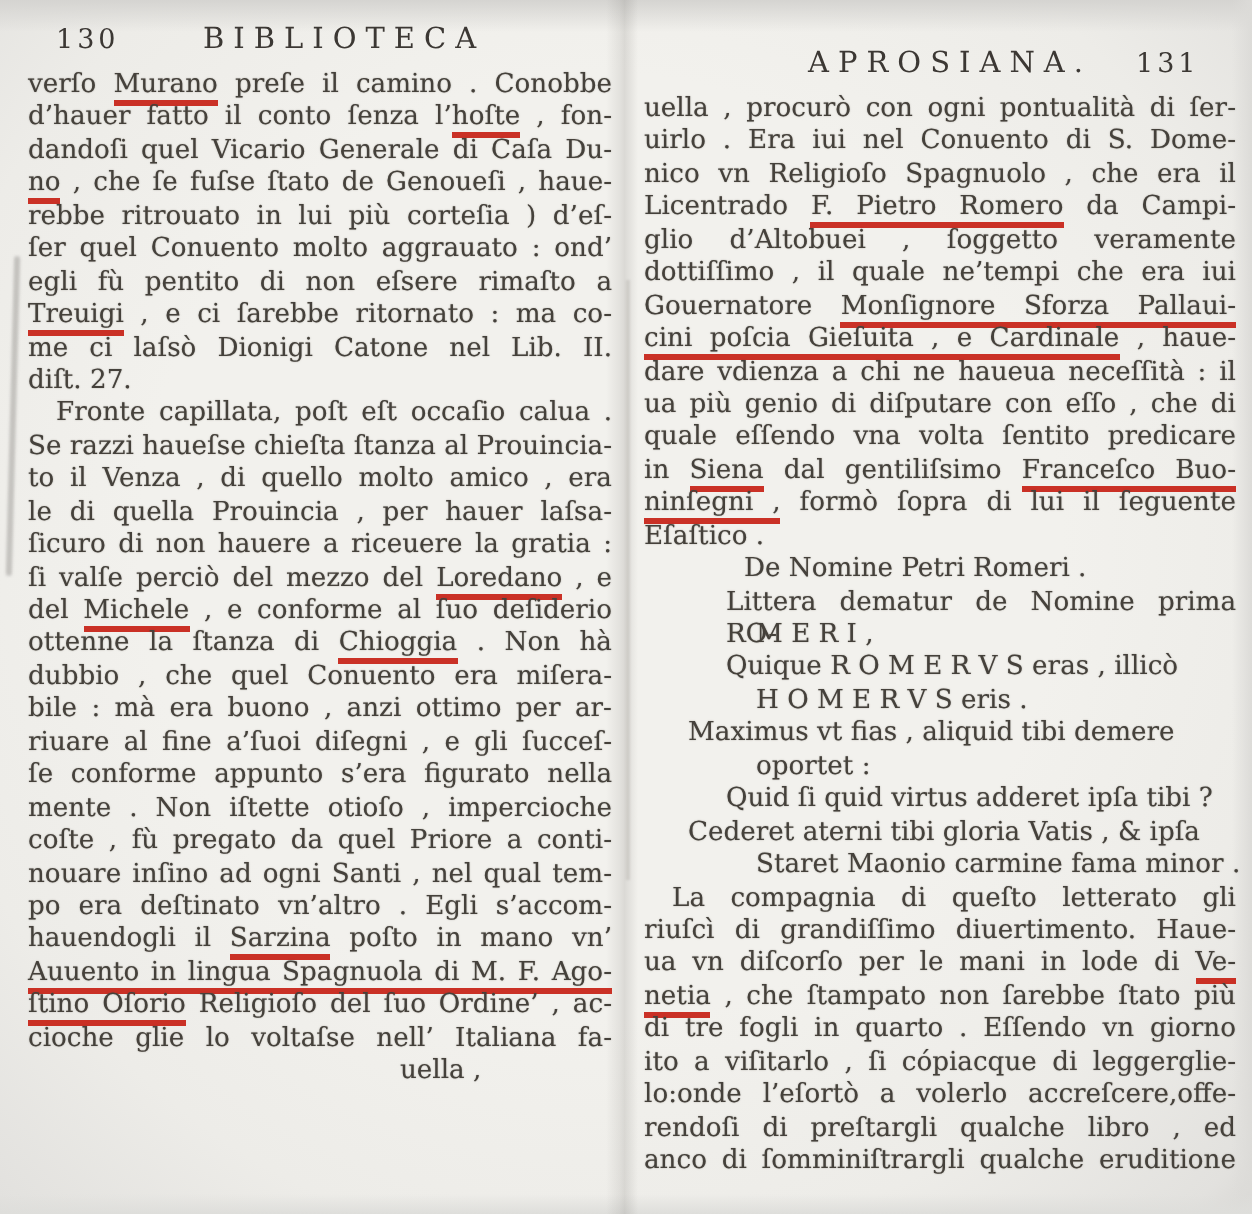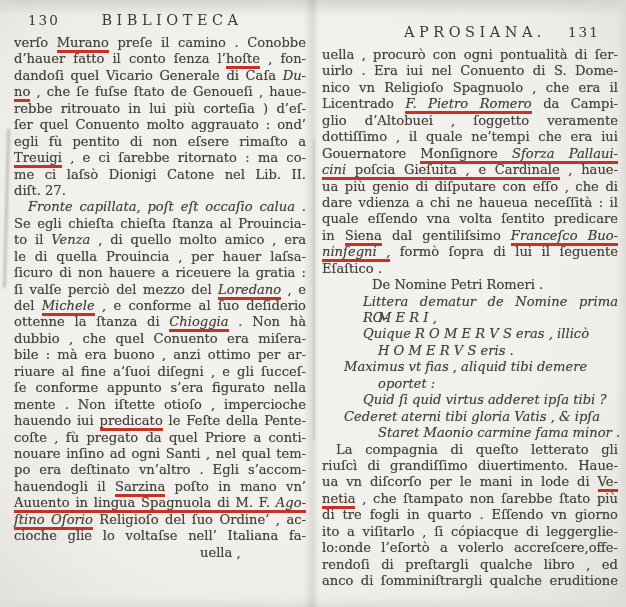--- a/index.html
+++ b/index.html
@@ -39,21 +39,21 @@
   .page.right .hdr .sp-l{width:46px;}
   .page.right .hdr .sp-r{width:46px;padding-right:4px;}
 
   .lines{margin-top:1px;}
   .ln{
     height:16.45px;line-height:16.45px;font-size:13.1px;
     text-shadow:0 0 .7px rgba(80,74,66,.55);
     white-space:nowrap;
   }
   .ln.j{text-align:justify;text-align-last:justify;white-space:normal;}
-  .it{font-style:italic;}
+  .it{}
   .ul{border-bottom:3px solid rgba(199,33,21,.92);}
   .in1{text-indent:14px;}
   .inA{padding-left:22px;}
   .in2{padding-left:41px;}
   .in3{padding-left:56px;}
   .ctr{padding-left:50px;}
   .rt{padding-left:186px;}
   .sig{text-align:center;color:#908c85;letter-spacing:9px;font-size:12px;
     text-shadow:none;margin-top:16px;}
 </style>
@@ -79,33 +79,32 @@
         <div class="ln j"><span>d’hauer fatto il conto ſenza l’</span><span class="ul">hoſte</span><span> , fon-</span></div>
         <div class="ln j"><span>dandoſi quel Vicario Generale di Caſa </span><span class="it">Du-</span></div>
         <div class="ln j"><span class="ul">no</span><span> , che ſe fuſse ſtato de Genoueſi , haue-</span></div>
         <div class="ln j"><span>rebbe ritrouato in lui più corteſia ) d’eſ-</span></div>
         <div class="ln j"><span>ſer quel Conuento molto aggrauato : ond’</span></div>
         <div class="ln j"><span>egli fù pentito di non eſsere rimaſto a</span></div>
         <div class="ln j"><span class="ul">Treuigi</span><span> , e ci ſarebbe ritornato : ma co-</span></div>
         <div class="ln j"><span>me ci laſsò Dionigi Catone nel Lib. II.</span></div>
         <div class="ln"><span>diſt. 27.</span></div>
         <div class="ln in1 j"><span class="it">Fronte capillata, poſt eſt occaſio calua .</span></div>
-        <div class="ln j"><span>Se egli chieſta chieſta ſtanza al Prouincia-</span></div>
+        <div class="ln j"><span>Se razzi haueſse chieſta ſtanza al Prouincia-</span></div>
         <div class="ln j"><span>to il </span><span class="it">Venza</span><span> , di quello molto amico , era</span></div>
         <div class="ln j"><span>le di quella Prouincia , per hauer laſsa-</span></div>
         <div class="ln j"><span>ſicuro di non hauere a riceuere la gratia :</span></div>
         <div class="ln j"><span>ſi valſe perciò del mezzo del </span><span class="it ul">Loredano</span><span> , e</span></div>
         <div class="ln j"><span>del </span><span class="it ul">Michele</span><span> , e conforme al ſuo deſiderio</span></div>
         <div class="ln j"><span>ottenne la ſtanza di </span><span class="it ul">Chioggia</span><span> . Non hà</span></div>
         <div class="ln j"><span>dubbio , che quel Conuento era miſera-</span></div>
         <div class="ln j"><span>bile : mà era buono , anzi ottimo per ar-</span></div>
         <div class="ln j"><span>riuare al fine a’ſuoi diſegni , e gli ſucceſ-</span></div>
         <div class="ln j"><span>ſe conforme appunto s’era figurato nella</span></div>
         <div class="ln j"><span>mente . Non iſtette otioſo , impercioche</span></div>
-        <div class="ln j"><span>hauendo iui </span><span class="ul">predicato</span><span> le Feſte della Pente-</span></div>
         <div class="ln j"><span>coſte , fù pregato da quel Priore a conti-</span></div>
         <div class="ln j"><span>nouare inſino ad ogni Santi , nel qual tem-</span></div>
         <div class="ln j"><span>po era deſtinato vn’altro . Egli s’accom-</span></div>
         <div class="ln j"><span>hauendogli il </span><span class="ul">Sarzina</span><span> poſto in mano vn’</span></div>
         <div class="ln j"><span class="ul">Auuento in lingua Spagnuola di M. F. </span><span class="it ul">Ago-</span></div>
         <div class="ln j"><span class="it ul">ſtino Oſorio</span><span> Religioſo del ſuo Ordine’ , ac-</span></div>
         <div class="ln j"><span>cioche glie lo voltaſse nell’ Italiana fa-</span></div>
         <div class="ln rt"><span>uella ,</span></div>
       </div>
   </div>
@@ -118,22 +117,22 @@
     </div>
     <div class="lines">
         <div class="ln j"><span>uella , procurò con ogni pontualità di ſer-</span></div>
         <div class="ln j"><span>uirlo . Era iui nel Conuento di S. Dome-</span></div>
         <div class="ln j"><span>nico vn Religioſo Spagnuolo , che era il</span></div>
         <div class="ln j"><span>Licentrado </span><span class="it ul">F. Pietro Romero</span><span> da Campi-</span></div>
         <div class="ln j"><span>glio d’Altobuei , ſoggetto veramente</span></div>
         <div class="ln j"><span>dottiſſimo , il quale ne’tempi che era iui</span></div>
         <div class="ln j"><span>Gouernatore </span><span class="ul">Monſignore </span><span class="it ul">Sforza Pallaui-</span></div>
         <div class="ln j"><span class="it ul">cini</span><span class="ul"> poſcia Gieſuita , e Cardinale</span><span> , haue-</span></div>
+        <div class="ln j"><span>dare vdienza a chi ne haueua neceſſità : il</span></div>
         <div class="ln j"><span>ua più genio di diſputare con eſſo , che di</span></div>
-        <div class="ln j"><span>dare vdienza a chi ne haueua neceſſità : il</span></div>
         <div class="ln j"><span>quale eſſendo vna volta ſentito predicare</span></div>
         <div class="ln j"><span>in </span><span class="ul">Siena</span><span> dal gentiliſsimo </span><span class="it ul">Franceſco Buo-</span></div>
         <div class="ln j"><span class="it ul">ninſegni ,</span><span> formò ſopra di lui il ſeguente</span></div>
         <div class="ln"><span>Eſaſtico .</span></div>
         <div class="ln ctr"><span>De Nomine Petri Romeri .</span></div>
         <div class="ln in2 j"><span class="it">Littera dematur de Nomine prima RO-</span></div>
         <div class="ln in3"><span class="it">M E R I ,</span></div>
         <div class="ln in2"><span class="it">Quique R O M E R V S eras , illicò</span></div>
         <div class="ln in3"><span class="it">H O M E R V S eris .</span></div>
         <div class="ln inA"><span class="it">Maximus vt fias , aliquid tibi demere</span></div>

